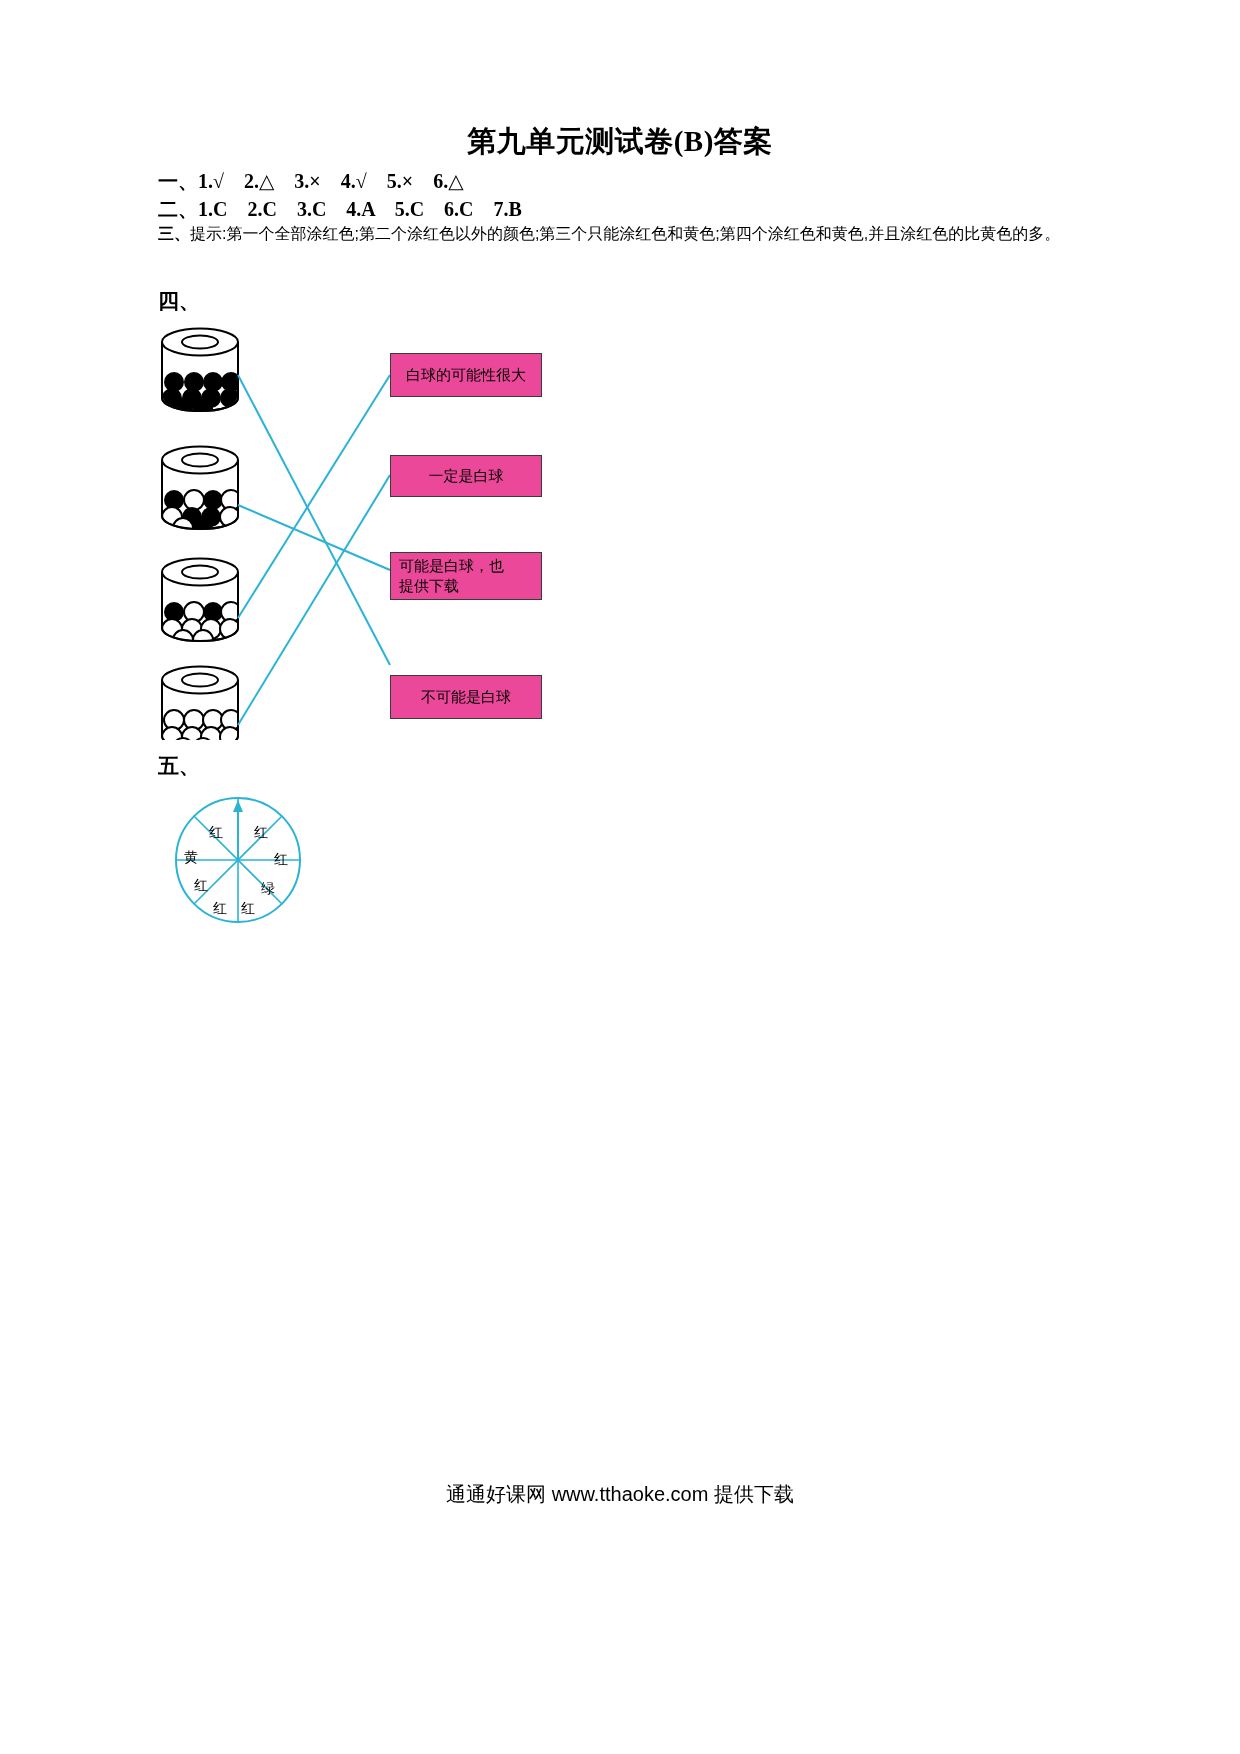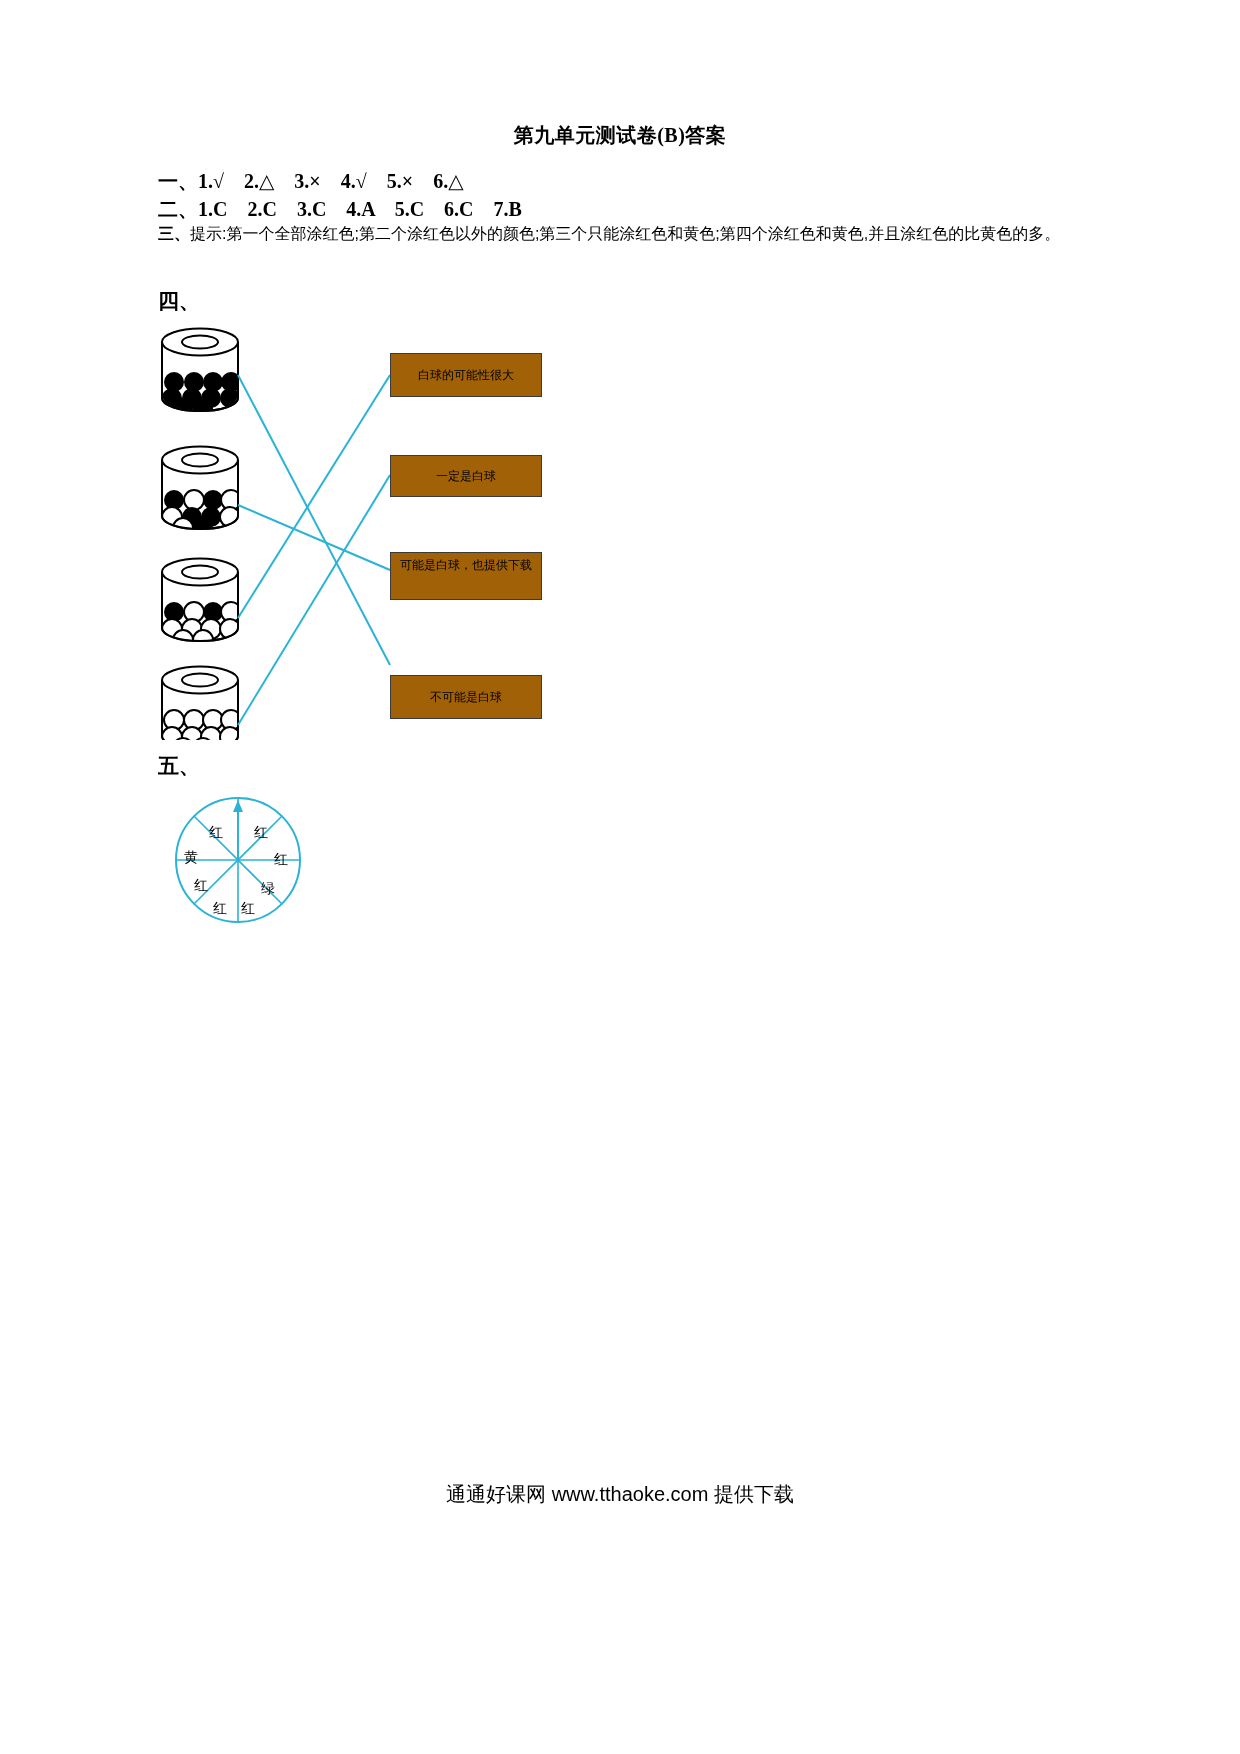--- a/index.html
+++ b/index.html
@@ -10,21 +10,21 @@
     color:#000;
     position:relative;
     overflow:hidden;
   }
   .page { position:absolute; left:0; top:0; width:1240px; height:1754px; }
 
   
   .doc-title {
     position:absolute; left:0; top:122px; width:1240px;
     text-align:center;
-    font-size:20px; font-weight:bold;
+    font-size:29px; font-weight:bold;
     font-family:"Liberation Serif","DejaVu Serif",serif;
     letter-spacing:0.5px;
   }
 
   
   .ans-line {
     position:absolute; left:158px;
     font-size:20px; font-weight:bold;
     font-family:"Liberation Serif","DejaVu Serif",serif;
     white-space:pre;
@@ -44,25 +44,25 @@
     font-size:21px; font-weight:bold;
     font-family:"Liberation Serif","DejaVu Serif",serif;
   }
   .sec-four { top:287px; }
   .sec-five { top:752px; }
   .match-svg  { position:absolute; left:150px; top:320px; }
 
   .textbox {
     position:absolute;
     border:1px solid #3a3a3a;
-    background:#a16207;
+    background:#ec4899;
     box-sizing:border-box;
     display:flex; align-items:center; justify-content:center;
     font-family:"Liberation Sans","DejaVu Sans",sans-serif;
-    font-size:12px; line-height:1.35;
+    font-size:15px; line-height:1.35;
     text-align:center;
     padding:4px 8px;
   }
   .textbox.two-line { justify-content:flex-start; text-align:left; }
 
   
   .spinner-wrap { position:absolute; left:168px; top:790px; width:140px; height:140px; }
   .spin-label {
     position:absolute;
     font-size:14px;
@@ -200,21 +200,21 @@
   </svg>
 
   <div class="textbox" style="left:390px; top:353px; width:152px; height:44px;">
     <span>白球的可能性很大</span>
   </div>
 
   <div class="textbox" style="left:390px; top:455px; width:152px; height:42px;text-align:right;">
     <span>一定是白球</span>
   </div>
 
-  <div class="textbox two-line" style="left:390px; top:552px; width:152px; height:48px; flex-direction:row; justify-content:center; align-items:flex-start;">
+  <div class="textbox two-line" style="left:390px; top:552px; width:152px; height:48px; flex-direction:column; justify-content:center; align-items:flex-start;">
     <span>可能是白球，也</span>
     <span>提供下载</span>
   </div>
 
   <div class="textbox" style="left:390px; top:663px; width:152px; height:44px;margin-top:12px;">
     <span>不可能是白球</span>
   </div>
 
   <div class="sec-label sec-five">五、</div>
 

